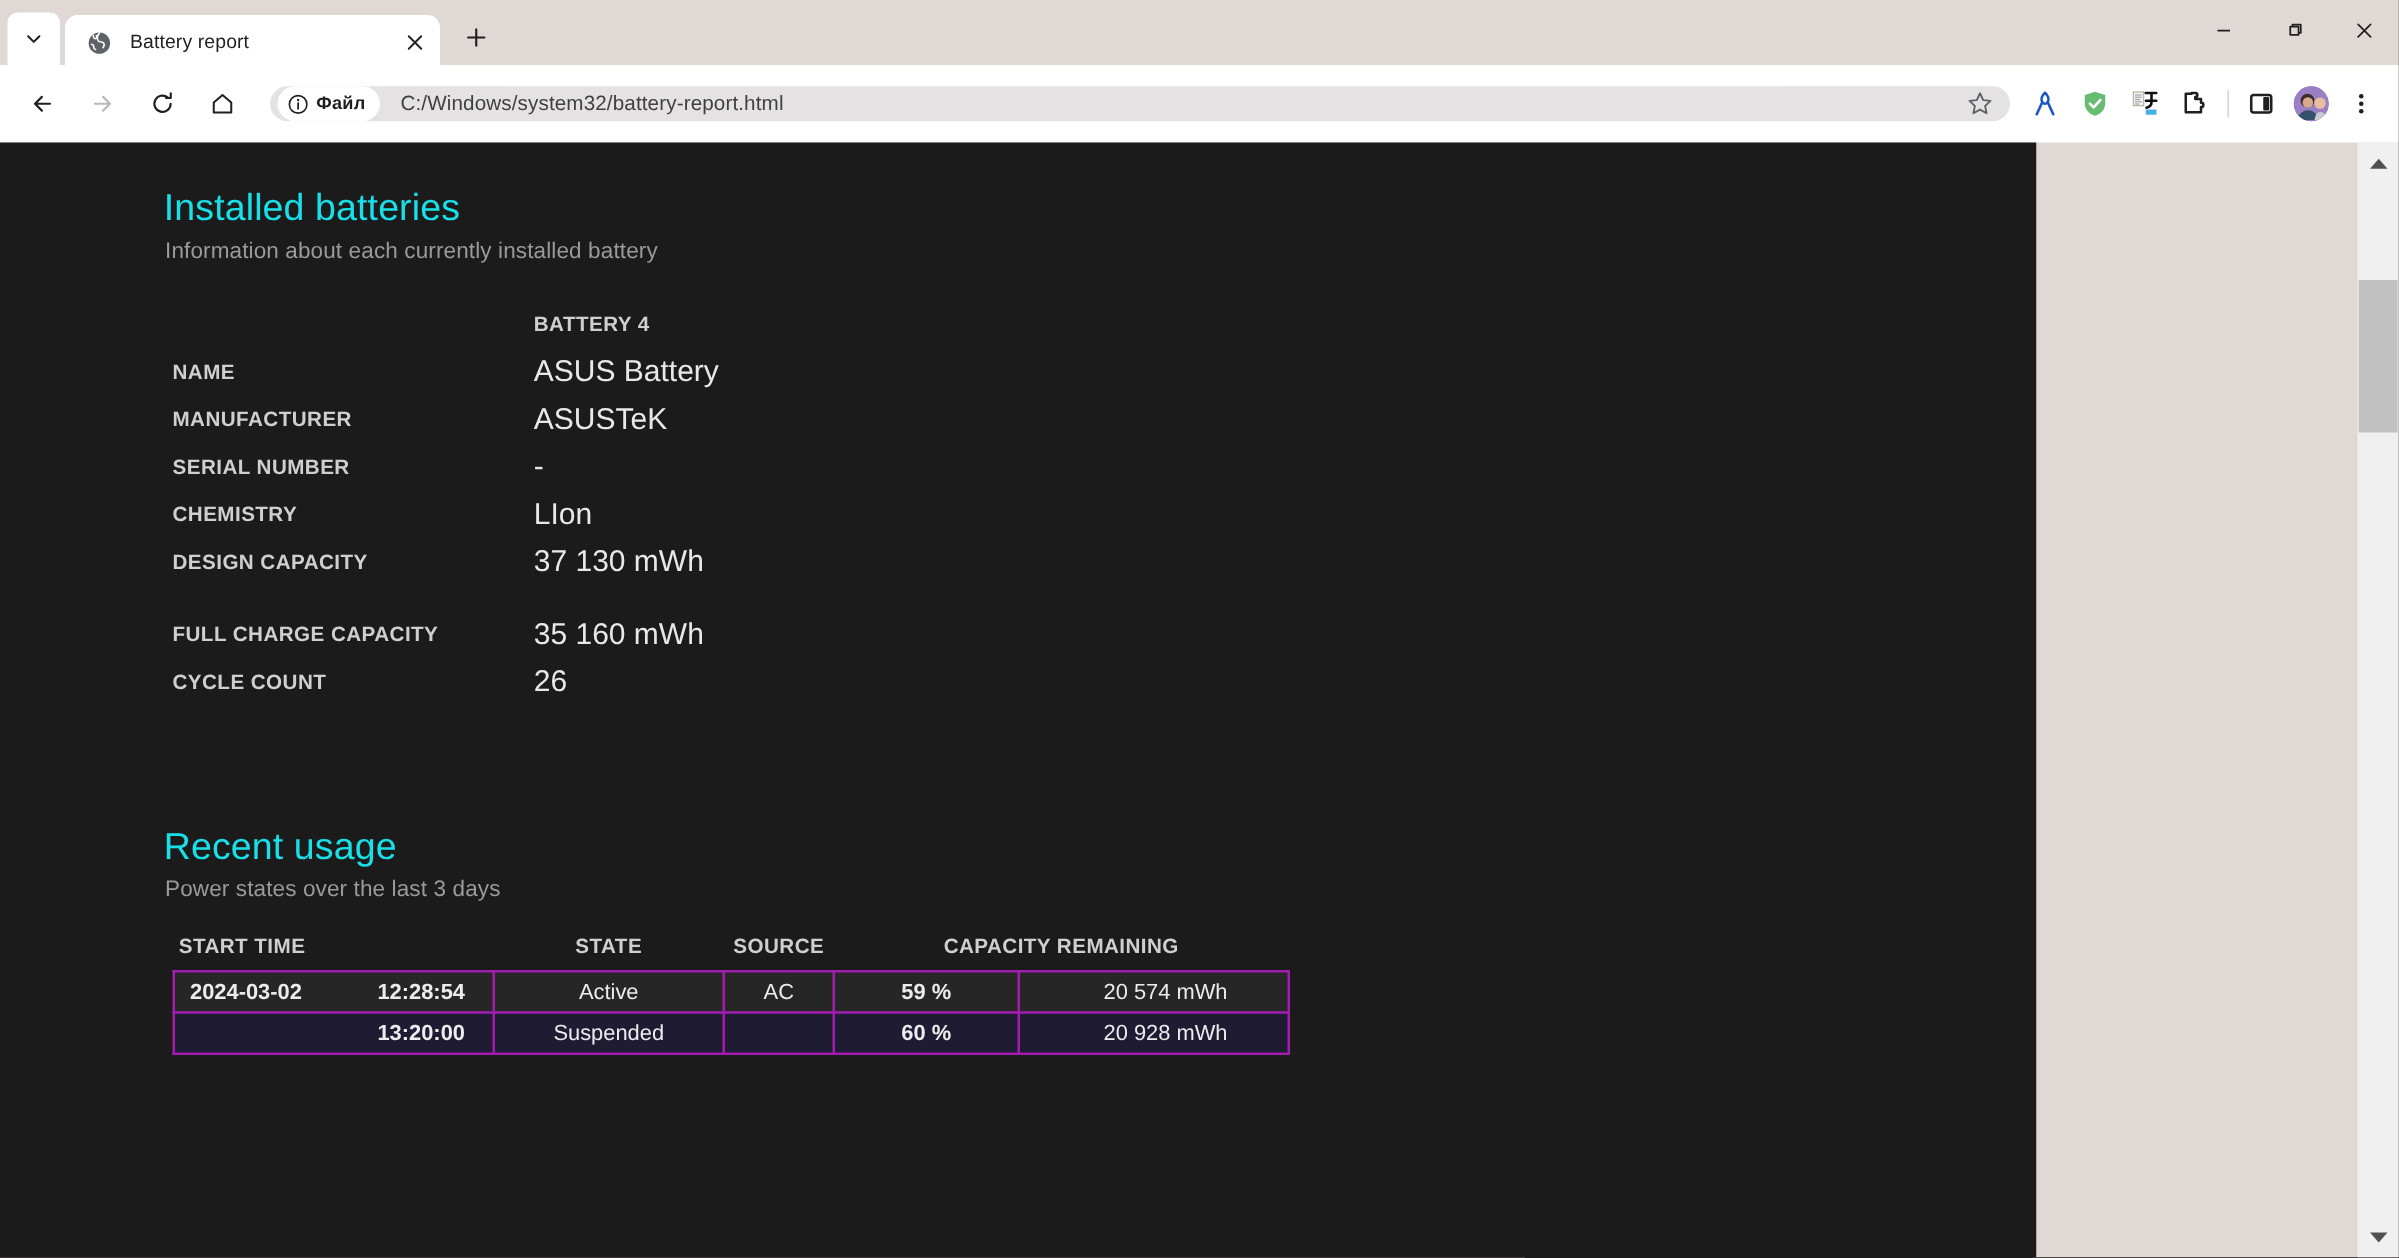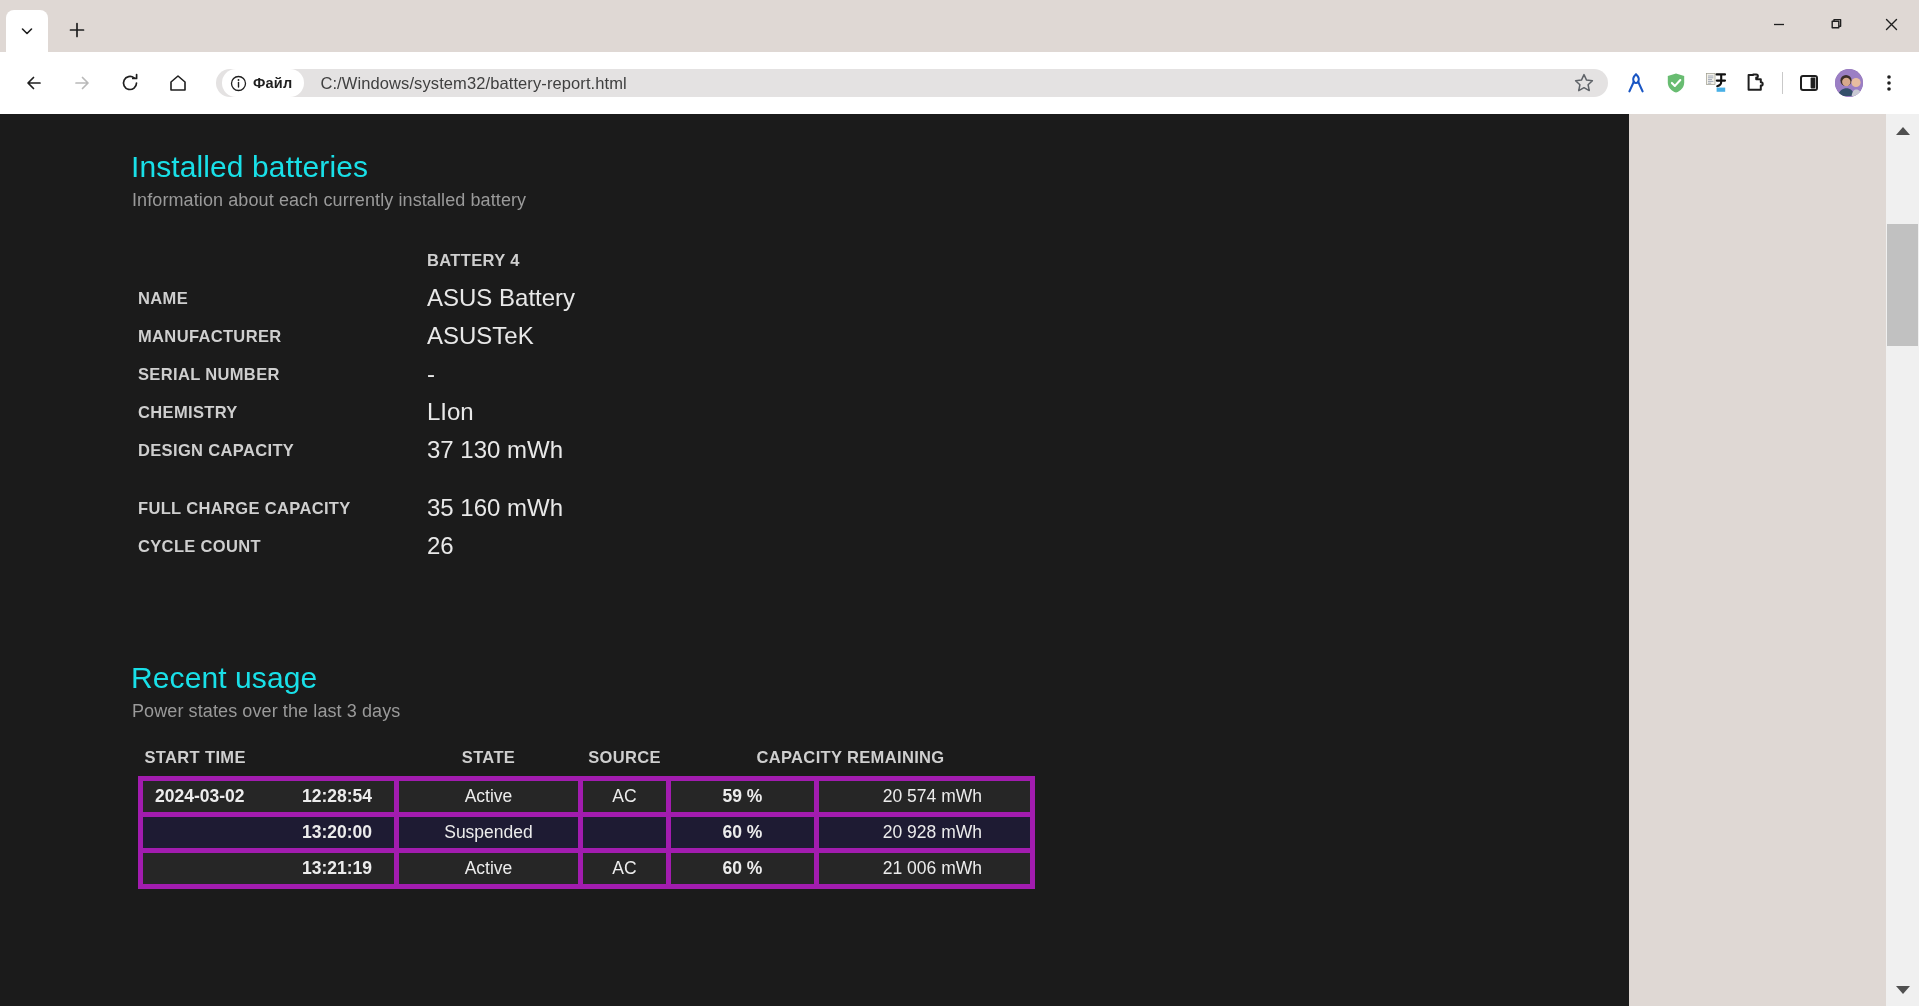--- a/index.html
+++ b/index.html
@@ -271,21 +271,21 @@
     font-size: 16.5px;
     color: #cfcfcf;
     letter-spacing: 0.35px;
     padding: 0 0 9px 0;
     text-align: center;
     background: transparent;
     border: none;
   }
   .usage-table th.th-start { text-align: left; padding-left: 4px;}
   .usage-table td {
-    border: 5px solid #a21caf;
+    border: 2px solid #a21caf;
     height: 31px;
     padding: 0 10px;
     text-align: center;
     font-size: 17.5px;
     color: #ececec;
     background: #262626;
     white-space: nowrap;
   }
   .usage-table tr.alt td { background: #1e1b33; }
   .col-start { width: 256px; }
@@ -331,20 +331,32 @@
 <div class="browser">
 
   <div class="tabstrip">
 
     <div class="tablist-btn">
       <svg width="16" height="16" viewBox="0 0 16 16">
         <path d="M3.5 6 L8 10.5 L12.5 6" fill="none" stroke="#1f1f1f" stroke-width="1.6" stroke-linecap="round" stroke-linejoin="round"></path>
       </svg>
     </div>
 
+    <div class="tab">
+      <svg class="tab-favicon" viewBox="0 0 20 20">
+        <circle cx="10" cy="10" r="9" fill="#5f6368"></circle>
+        <path d="M10 1.6c-2 2-2.2 5-1 6.4 1.4 1.6 3.4.6 4.6 2 .8 1 .4 2.6-.6 3.8M5 3.6c-.4 1.6.6 2.8 1.8 2.6 1.2-.2 1.4-1.6.6-2.4M3.4 11c1 .2 1.8 1 1.8 2.2 0 1 .6 1.8 1.6 2.2" fill="none" stroke="#ffffff" stroke-width="1.3" stroke-linecap="round"></path>
+      </svg>
+      <span class="tab-title">Battery report</span>
+      <span class="tab-close">
+        <svg width="14" height="14" viewBox="0 0 14 14">
+          <path d="M2 2 L12 12 M12 2 L2 12" stroke="#1f1f1f" stroke-width="1.5" stroke-linecap="round"></path>
+        </svg>
+      </span>
+    </div>
 
     <div class="newtab-btn">
       <svg width="18" height="18" viewBox="0 0 18 18">
         <path d="M9 2.5 V15.5 M2.5 9 H15.5" stroke="#1f1f1f" stroke-width="1.7" stroke-linecap="round"></path>
       </svg>
     </div>
 
     <div class="wincontrols">
       <div class="wc">
         <svg width="14" height="14" viewBox="0 0 14 14">
@@ -545,29 +557,20 @@
             </tr>
             <tr class="alt">
               <td class="cell-start">
                 <span class="date-part"></span><span>13:20:00</span>
               </td>
               <td class="cell-state">Suspended</td>
               <td></td>
               <td class="cell-pct">60 %</td>
               <td class="cell-cap">20 928 mWh</td>
             </tr>
-            <tr>
-              <td class="cell-start">
-                <span class="date-part"></span><span>13:21:19</span>
-              </td>
-              <td class="cell-state">Active</td>
-              <td>AC</td>
-              <td class="cell-pct">60 %</td>
-              <td class="cell-cap">21 006 mWh</td>
-            </tr>
           </tbody>
         </table>
       </div>
 
     </div>
   </div>
 
   <div class="scrollbar">
     <div class="sb-arrow">
       <div class="tri-up"></div>

